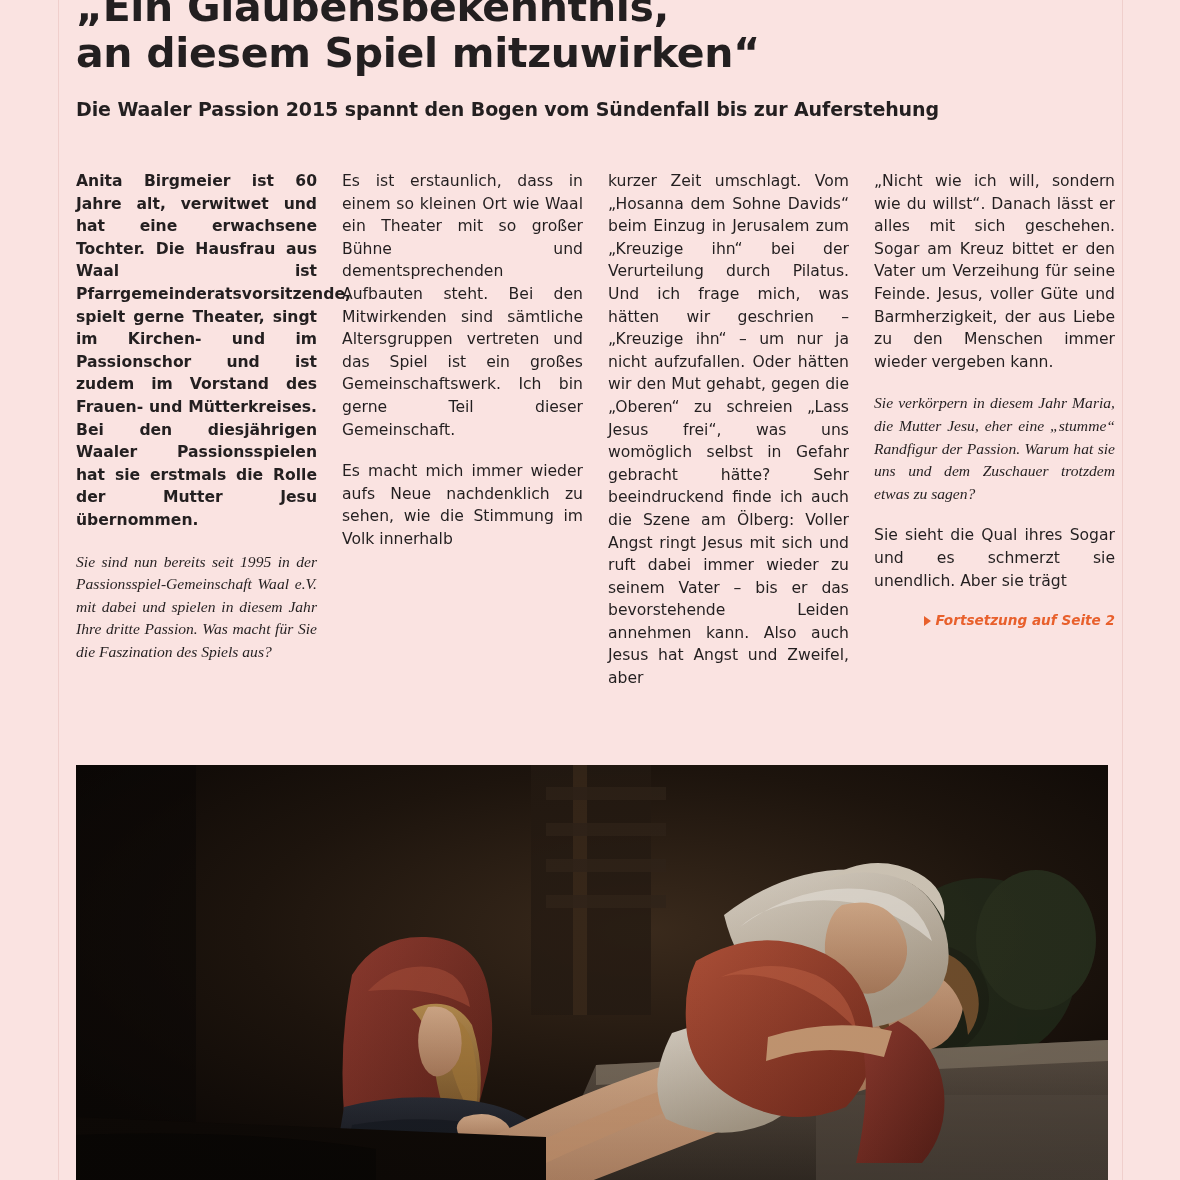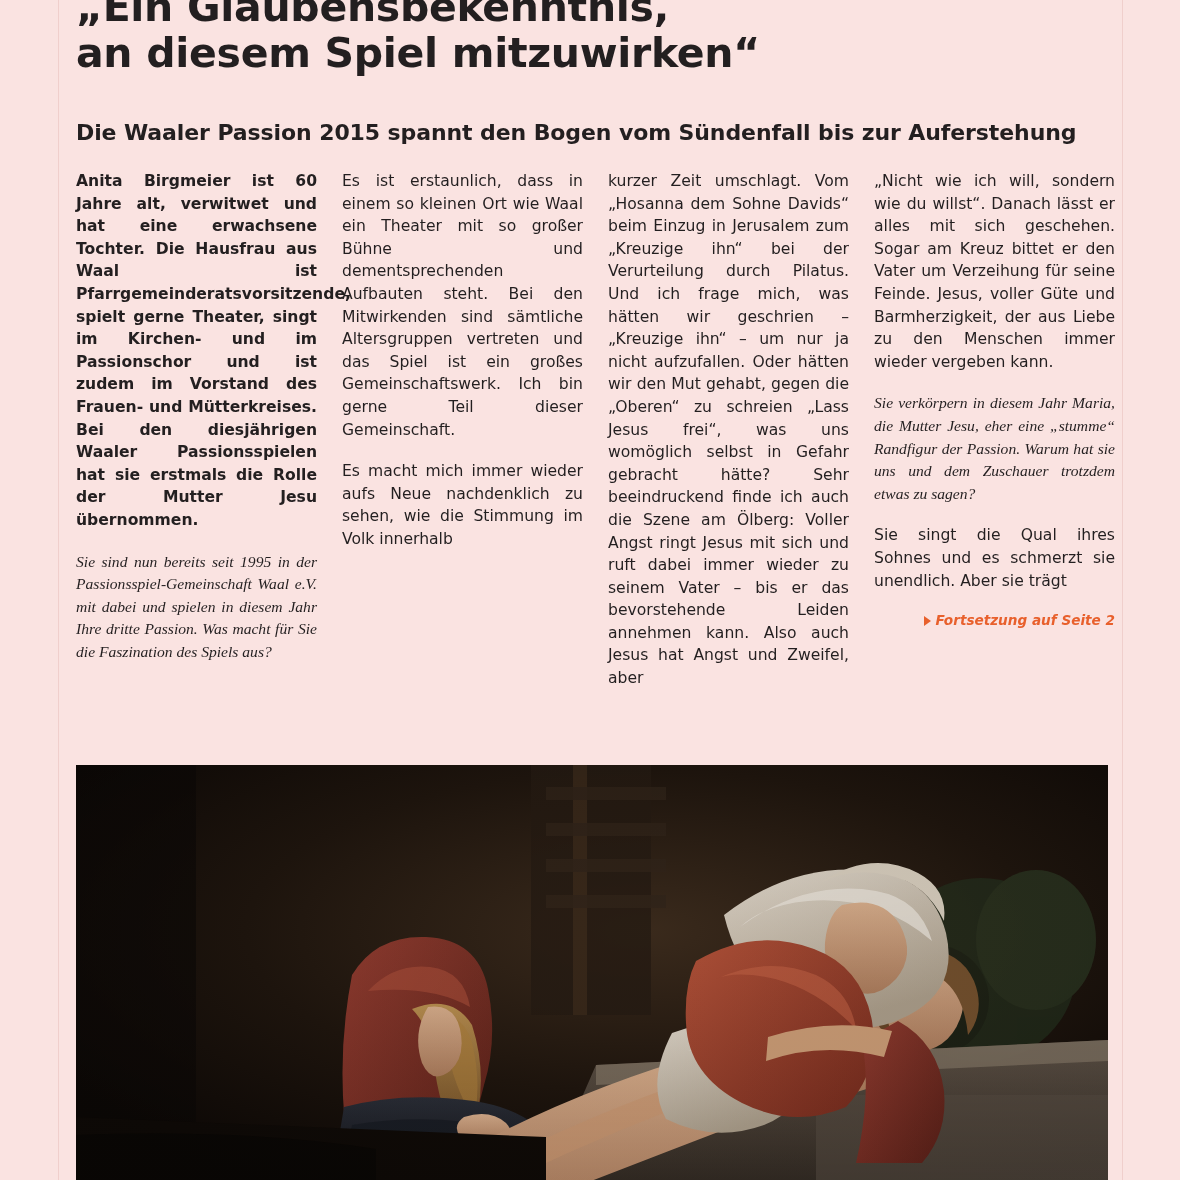--- a/index.html
+++ b/index.html
@@ -44,25 +44,25 @@
     font-family: "DejaVu Sans", sans-serif;
     font-weight: bold;
     font-size: 41px;
     line-height: 46px;
     color: #231f20;
     letter-spacing: -0.3px;
   }
   .subhead {
     position: absolute;
     left: 76px;
-    top: 120px;
+    top: 96px;
     width: 1046px;
     font-family: "DejaVu Sans", sans-serif;
     font-weight: bold;
-    font-size: 22px;
+    font-size: 19px;
     line-height: 26px;
     color: #231f20;
     letter-spacing: -0.1px;
   }
   .columns {
     position: absolute;
     left: 76px;
     top: 170px;
     width: 1046px;
     display: flex;
@@ -153,21 +153,21 @@
       <p>Es macht mich immer wieder aufs Neue nachdenklich zu sehen, wie die Stimmung im Volk innerhalb</p>
     </div>
 
     <div class="col">
       <p>kurzer Zeit umschlagt. Vom „Hosanna dem Sohne Davids“ beim Einzug in Jerusalem zum „Kreuzige ihn“ bei der Verurteilung durch Pilatus. Und ich frage mich, was hätten wir geschrien – „Kreuzige ihn“ – um nur ja nicht aufzufallen. Oder hätten wir den Mut gehabt, gegen die „Oberen“ zu schreien „Lass Jesus frei“, was uns womöglich selbst in Gefahr gebracht hätte? Sehr beeindruckend finde ich auch die Szene am Ölberg: Voller Angst ringt Jesus mit sich und ruft dabei immer wieder zu seinem Vater – bis er das bevorstehende Leiden annehmen kann. Also auch Jesus hat Angst und Zweifel, aber</p>
     </div>
 
     <div class="col">
       <p>„Nicht wie ich will, sondern wie du willst“. Danach lässt er alles mit sich geschehen. Sogar am Kreuz bittet er den Vater um Verzeihung für seine Feinde. Jesus, voller Güte und Barmherzigkeit, der aus Liebe zu den Menschen immer wieder vergeben kann.</p>
       <p class="question">Sie verkörpern in diesem Jahr Maria, die Mutter Jesu, eher eine „stumme“ Randfigur der Passion. Warum hat sie uns und dem Zuschauer trotzdem etwas zu sagen?</p>
-      <p>Sie singt die Qual ihres Sohnes und es schmerzt sie unendlich. Aber sie trägt</p>
+      <p>Sie sieht die Qual ihres Sogar und es schmerzt sie unendlich. Aber sie trägt</p>
       <div class="continuation"><span class="tri"></span><span>Fortsetzung auf Seite 2</span></div>
     </div>
 
   </div>
 
   <div class="photo">
     <svg width="1032" height="415" viewBox="0 0 1032 415" xmlns="http://www.w3.org/2000/svg">
       <defs>
         <radialGradient id="bgGlow" cx="55%" cy="40%" r="70%">
           <stop offset="0%" stop-color="#3a2a1c"></stop>

